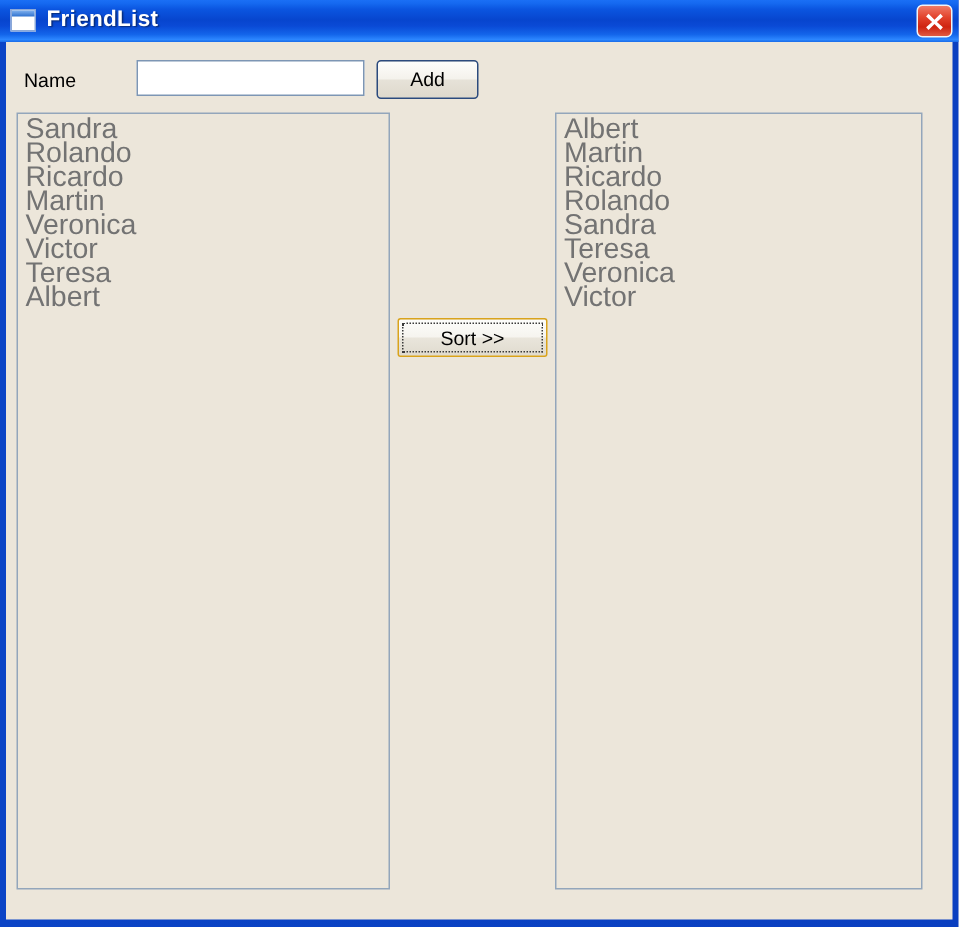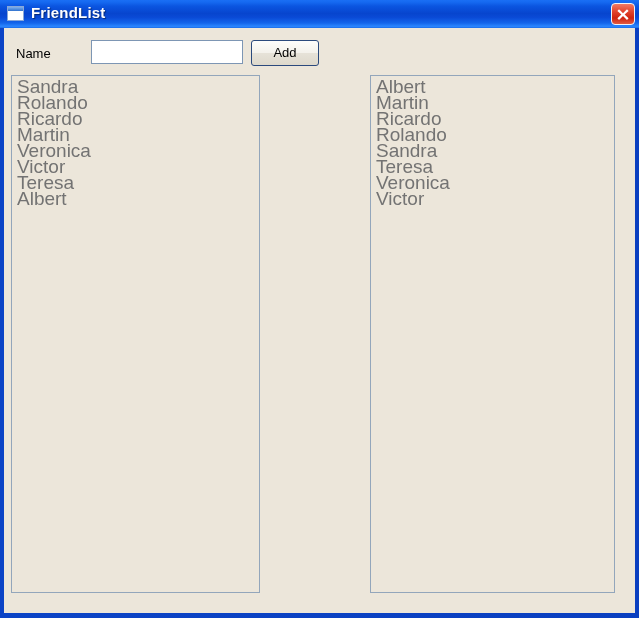--- a/index.html
+++ b/index.html
@@ -222,20 +222,25 @@
       <div class="list-item">Sandra</div>
       <div class="list-item">Rolando</div>
       <div class="list-item">Ricardo</div>
       <div class="list-item">Martin</div>
       <div class="list-item">Veronica</div>
       <div class="list-item">Victor</div>
       <div class="list-item">Teresa</div>
       <div class="list-item">Albert</div>
     </div>
 
+    <button class="sort-btn">
+      <span class="focus-ring">
+        <span>Sort &gt;&gt;</span>
+      </span>
+    </button>
 
     <div class="listbox right">
       <div class="list-item">Albert</div>
       <div class="list-item">Martin</div>
       <div class="list-item">Ricardo</div>
       <div class="list-item">Rolando</div>
       <div class="list-item">Sandra</div>
       <div class="list-item">Teresa</div>
       <div class="list-item">Veronica</div>
       <div class="list-item">Victor</div>

